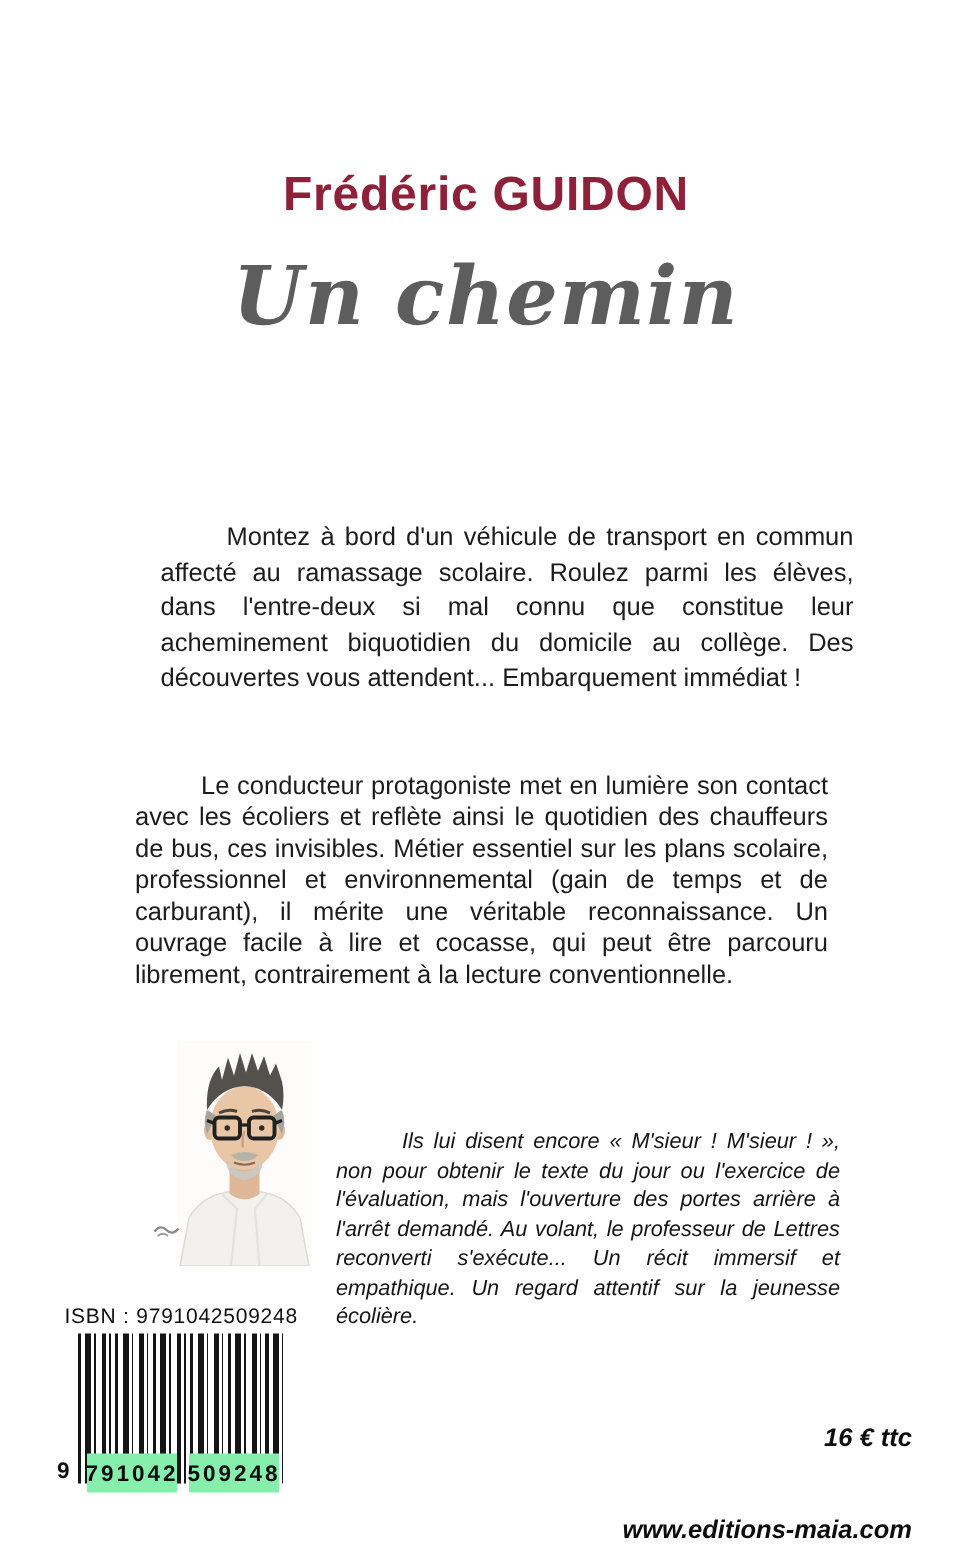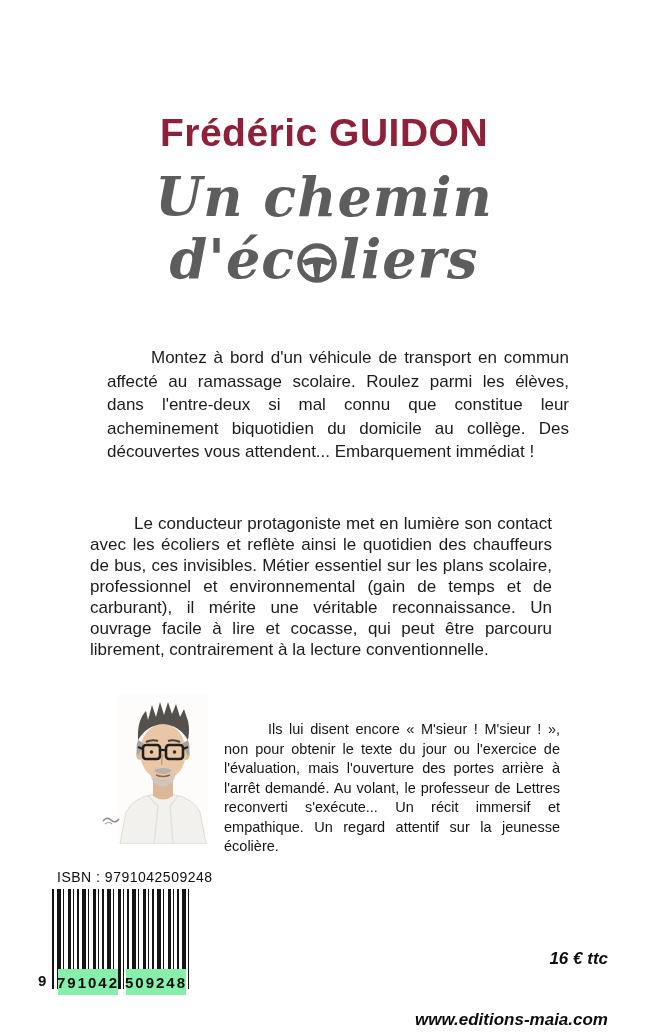--- a/index.html
+++ b/index.html
@@ -3,47 +3,47 @@
 <meta charset="utf-8">
 <style>
   html,body{margin:0;padding:0;background:#ffffff;}
   .cover{
     position:relative;width:648px;height:1032px;background:#ffffff;overflow:hidden;
     font-family:"Liberation Sans",sans-serif;color:#1a1a1a;
   }
   
   .author{
     position:absolute;top:111px;left:0;width:100%;text-align:center;
-    font-size:39px;font-weight:bold;color:#8e2139;letter-spacing:.5px;
+    font-size:32px;font-weight:bold;color:#8e2139;letter-spacing:.5px;
   }
   .title{
     position:absolute;top:166px;left:0;width:100%;text-align:center;
     font-family:"DejaVu Serif",serif;font-style:italic;font-weight:bold;
     font-size:54px;line-height:62px;color:#5d5d5d;letter-spacing:1px;
   }
   .title .wheel{width:40px;height:40px;vertical-align:-5px;margin:0 2px;}
   
   .para{
     position:absolute;left:95px;width:462px;margin:12px;
     font-size:17px;text-align:justify;text-indent:44px;color:#1c1c1c;
   }
   .para1{top:334px;line-height:23.5px;}
   .p2wrap{position:absolute;left:78px;top:501px;width:462px;}
   .para2{position:static;line-height:21px;}
   .credit{margin:3px 0 0 0;font-size:17px;text-align:right;line-height:21px;color:#1c1c1c;}
   
   .photo{position:absolute;left:118px;top:694px;width:90px;height:150px;}
   .scan-mark{position:absolute;left:102px;top:812px;width:18px;height:14px;}
   .quote{
-    position:absolute;left:224px;top:720px;width:336px;margin:0;
-    font-size:14.5px;line-height:19.5px;
+    position:absolute;left:224px;top:752px;width:336px;margin:0;
+    font-size:14.5px;font-style:italic;line-height:19.5px;
     text-align:justify;text-indent:44px;color:#151515;
   }
   
-  .isbn-label{position:absolute;left:57px;top:869px;font-size:14px;letter-spacing:.5px;color:#0f0f0f;}
+  .isbn-label{position:absolute;left:43px;top:869px;font-size:14px;letter-spacing:.5px;color:#0f0f0f;}
   .barcode{position:absolute;left:52px;top:889px;width:140px;height:106px;}
   .barcode .bars{
     position:absolute;left:0;top:0;width:140px;height:100px;
     background:repeating-linear-gradient(to right,
       #151515 0 2px,#ffffff 2px 5px,#151515 5px 9px,#ffffff 9px 11px,
       #151515 11px 12px,#ffffff 12px 16px,#151515 16px 19px,#ffffff 19px 21px,
       #151515 21px 22px,#ffffff 22px 25px);
   }
   .barcode .patch{
     position:absolute;top:80px;height:26px;width:60px;background:#86efac;
@@ -61,26 +61,20 @@
 </style>
 </head>
 <body>
 
 <div class="cover">
 
   <div class="author">Frédéric GUIDON</div>
 
   <div class="title">
     <div>Un chemin</div>
-    <div><span>d'éc</span><svg class="wheel" viewBox="0 0 100 100" aria-hidden="true">
-        <circle cx="50" cy="50" r="43" fill="none" stroke="#5d5d5d" stroke-width="13"></circle>
-        <path d="M12,44 Q50,27 88,44 L79,57 Q50,44 21,57 Z" fill="#5d5d5d"></path>
-        <path d="M40,52 h20 l-4,35 q-6,4 -12,0 Z" fill="#5d5d5d"></path>
-        <circle cx="50" cy="54" r="10" fill="#5d5d5d"></circle>
-      </svg><span>liers</span></div>
   </div>
 
   <p class="para para1">Montez à bord d'un véhicule de transport en commun affecté au ramassage scolaire. Roulez parmi les élèves, dans l'entre-deux si mal connu que constitue leur acheminement biquotidien du domicile au collège. Des découvertes vous attendent... Embarquement immédiat !</p>
 
   <div class="p2wrap">
     <p class="para para2">Le conducteur protagoniste met en lumière son contact avec les écoliers et reflète ainsi le quotidien des chauffeurs de bus, ces invisibles. Métier essentiel sur les plans scolaire, professionnel et environnemental (gain de temps et de carburant), il mérite une véritable reconnaissance. Un ouvrage facile à lire et cocasse, qui peut être parcouru librement, contrairement à la lecture conventionnelle.</p>
   </div>
 
   <svg class="photo" viewBox="0 0 90 150" aria-hidden="true">
     <rect x="0" y="0" width="90" height="150" fill="#fdfcfa"></rect>

